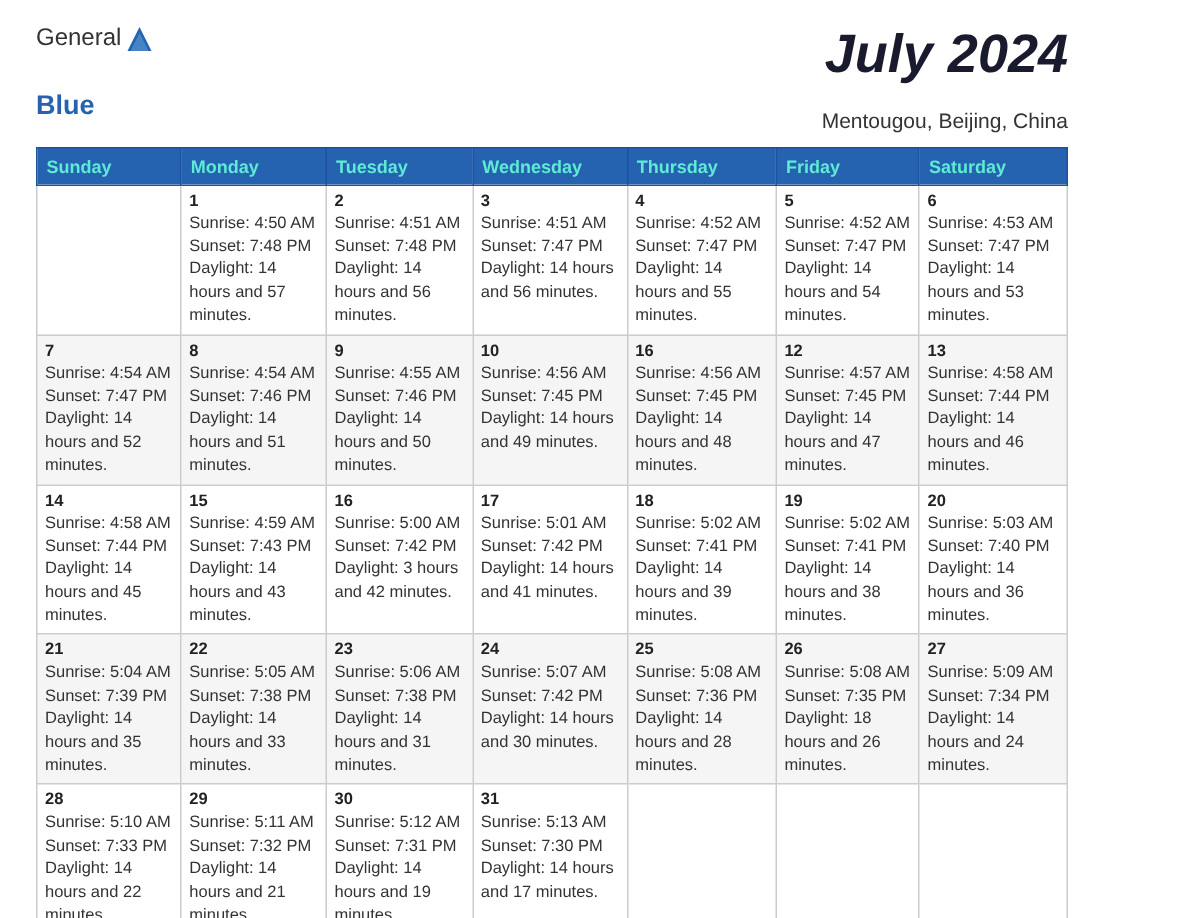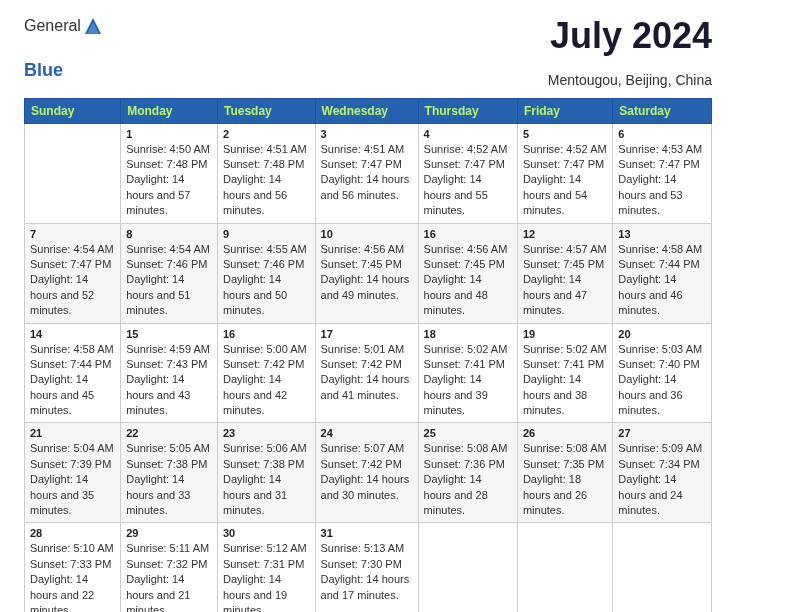--- a/index.html
+++ b/index.html
@@ -34,34 +34,35 @@
       margin-top: 0px;
     }
     .title-block {
       text-align: right;
     }
     .month-title {
       font-size: 36px;
       font-weight: bold;
       color: #1a1a2e;
       line-height: 1.1;
+      font-style: italic;
     }
     .location {
       font-size: 14px;
       color: #333;
       margin-top: 16px;
     }
     .calendar {
       width: 100%;
       border-collapse: collapse;
       border: 1px solid #ccc;
     }
     .calendar th {
       background: #2563b0;
-      color: #bef264;
+      color: #5eead4;
       font-size: 12px;
       font-weight: bold;
       text-align: left;
       padding: 5px 6px;
       border: 1px solid #1e50a0;
       margin-left: 24px;
     }
     .calendar td {
       vertical-align: top;
       border: 1px solid #ccc;
@@ -248,21 +249,21 @@
               <div>Sunrise: 4:59 AM</div>
               <div>Sunset: 7:43 PM</div>
               <div>Daylight: 14 hours and 43 minutes.</div>
             </div>
           </td>
           <td>
             <div class="day-number">16</div>
             <div class="day-info">
               <div>Sunrise: 5:00 AM</div>
               <div>Sunset: 7:42 PM</div>
-              <div>Daylight: 14 hours and 42 minutes.</div>
+              <div>Daylight: 3 hours and 42 minutes.</div>
             </div>
           </td>
           <td>
             <div class="day-number">17</div>
             <div class="day-info">
               <div>Sunrise: 5:01 AM</div>
               <div>Sunset: 7:42 PM</div>
               <div>Daylight: 14 hours and 41 minutes.</div>
             </div>
           </td>

